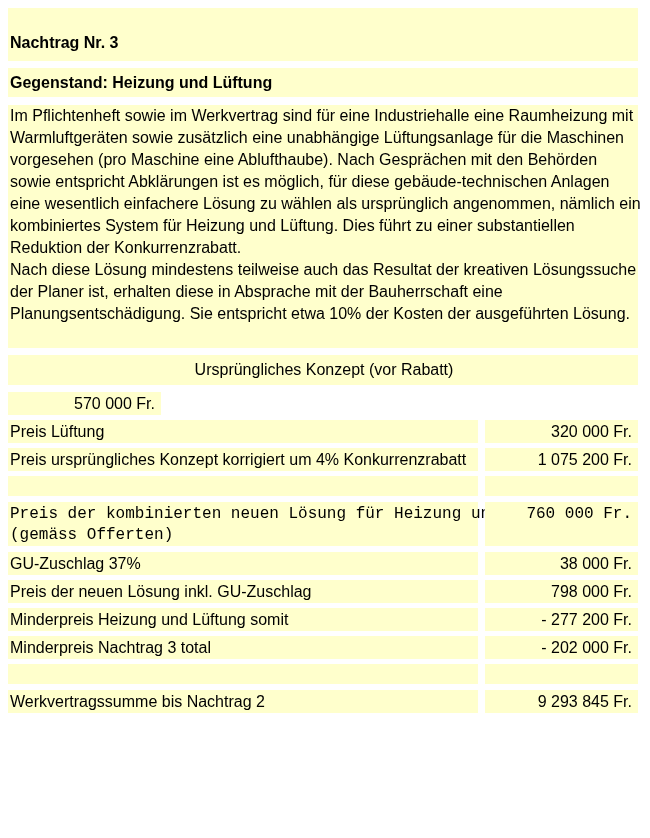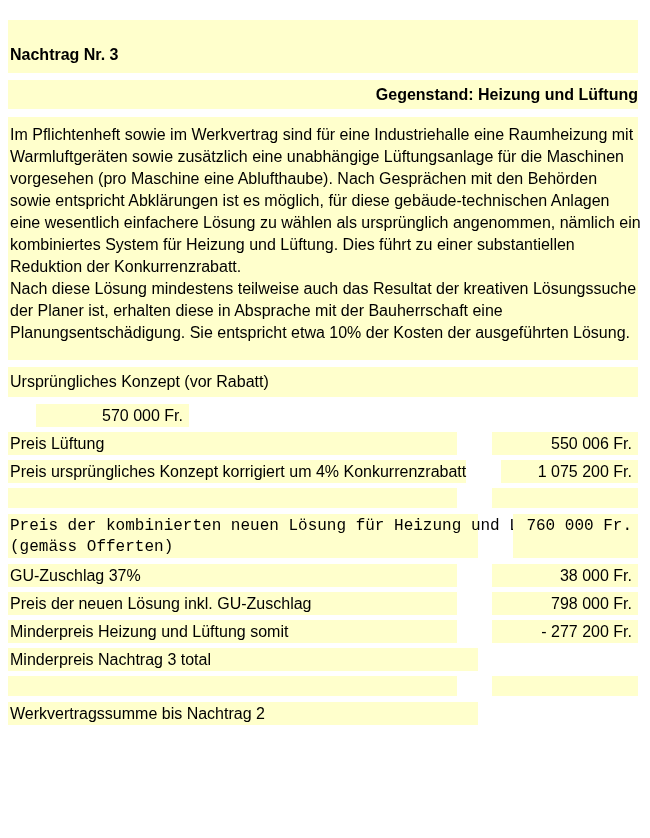--- a/index.html
+++ b/index.html
@@ -9,21 +9,21 @@
     height: 838px;
     background: var(--page-bg, #FFFFFF);
     font-family: "Liberation Sans", "DejaVu Sans", sans-serif;
     color: var(--text-color, #000000);
     font-size: 16px;
     overflow: hidden;
   }
   .doc {
     position: absolute;
     left: 8px;
-    top: 20px;
+    top: 8px;
     width: 630px;
   }
   .block {
     background: var(--cell-bg, #FFFFCC);
     box-sizing: border-box;
     white-space: nowrap;
     overflow: visible;
   }
   
   .r-title {
@@ -34,58 +34,57 @@
     padding: 0 0 9px 2px;
     font-weight: bold;
   }
   
   .r-subject {
     height: 29px;
     margin-bottom: 8px;
     line-height: 29px;
     padding-left: 2px;
     font-weight: bold;
-    text-align: right;
   }
   
   .r-para {
     height: 243px;
     margin-bottom: 7px;
-    padding: 7px 0 0 2px;
+    padding: 0 0 0 2px;
   }
   .para-line {
     line-height: 22px;
     white-space: nowrap;
   }
   
   .r-section {
     height: 30px;
     line-height: 30px;
     margin-bottom: 7px;
     padding-left: 2px;
+    text-align: center;
   }
   
   .row {
     display: flex;
   }
   .row-single { height: 23px; margin-bottom: 5px; }
   .row-double { height: 44px; margin-bottom: 6px; }
   .row-spacer { height: 20px; margin-bottom: 6px; }
   .cell-label {
     width: 470px;
     margin-right: 7px;
     padding-left: 2px;
     height: 100%;
   }
   .cell-value {
     width: 153px;
     text-align: right;
     padding-right: 6px;
     height: 100%;
-    margin-left: 28px;
   }
   .row-single .cell-label,
   .row-single .cell-value { line-height: 23px; }
   .row-double .cell-label,
   .row-double .cell-value { line-height: 21px; padding-top: 2px; font-family: Liberation Mono, monospace; }
 </style>
 </head>
 <body>
 
 <div class="doc">
@@ -106,21 +105,21 @@
       <div class="para-line">Planungsentschädigung. Sie entspricht etwa 10% der Kosten der ausgeführten Lösung.</div>
     </div>
 
   <div>
       <div class="block r-section">Ursprüngliches Konzept (vor Rabatt)</div>
       <div class="row row-single">
         <div class="block cell-value">570 000 Fr.</div>
       </div>
       <div class="row row-single">
         <div class="block cell-label">Preis Lüftung</div>
-        <div class="block cell-value">550 006 Fr.</div>
+        <div class="block cell-value">320 000 Fr.</div>
       </div>
       <div class="row row-single">
         <div class="block cell-label">Preis ursprüngliches Konzept korrigiert um 4% Konkurrenzrabatt</div>
         <div class="block cell-value">1 075 200 Fr.</div>
       </div>
       <div class="row row-spacer">
         <div class="block cell-label"></div>
         <div class="block cell-value"></div>
       </div>
       <div class="row row-double">
@@ -137,22 +136,24 @@
       <div class="row row-single">
         <div class="block cell-label">Preis der neuen Lösung inkl. GU-Zuschlag</div>
         <div class="block cell-value">798 000 Fr.</div>
       </div>
       <div class="row row-single">
         <div class="block cell-label">Minderpreis Heizung und Lüftung somit</div>
         <div class="block cell-value">- 277 200 Fr.</div>
       </div>
       <div class="row row-single">
         <div class="block cell-label">Minderpreis Nachtrag 3 total</div>
+        <div class="block cell-value">- 202 000 Fr.</div>
       </div>
       <div class="row row-spacer">
         <div class="block cell-label"></div>
         <div class="block cell-value"></div>
       </div>
       <div class="row row-single">
         <div class="block cell-label">Werkvertragssumme bis Nachtrag 2</div>
+        <div class="block cell-value">9 293 845 Fr.</div>
       </div>
     </div>
 </div>
 
 </body></html>

